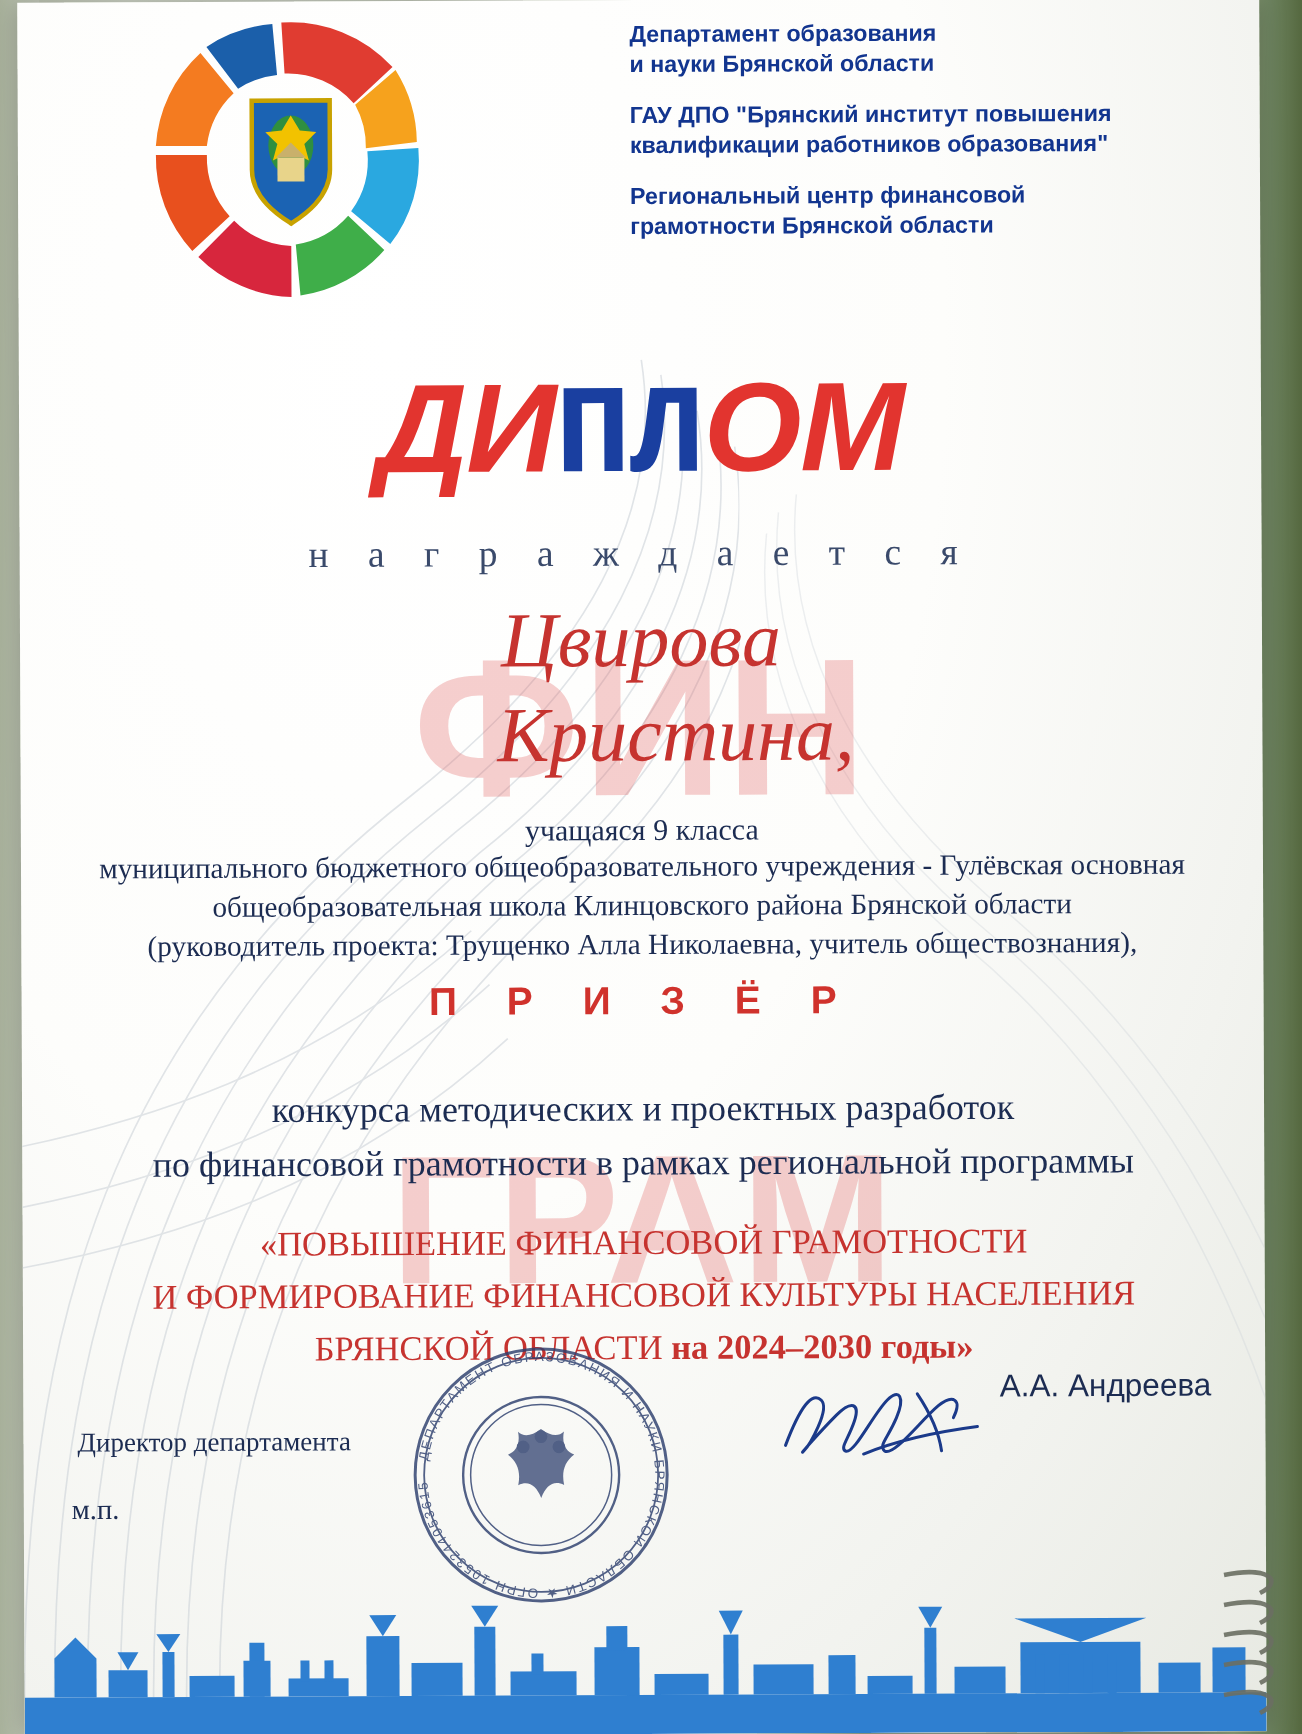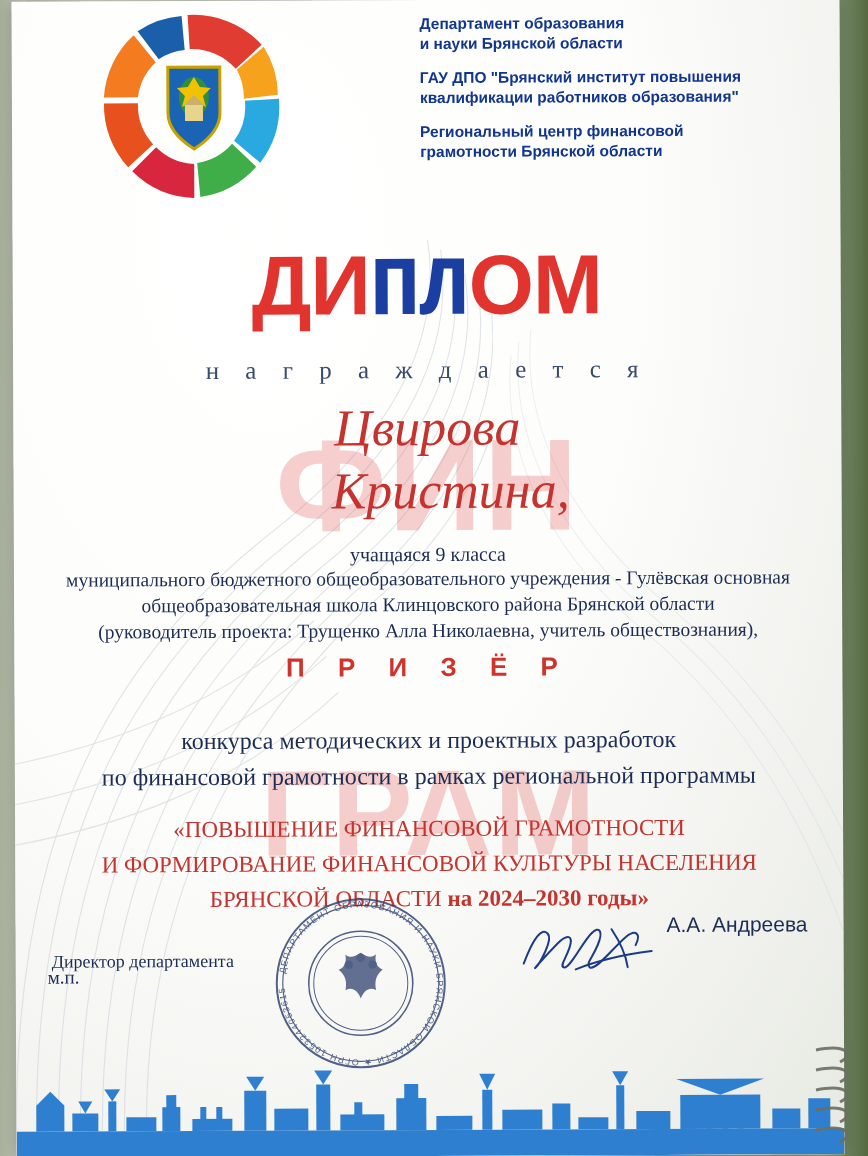--- a/index.html
+++ b/index.html
@@ -102,21 +102,21 @@
     left: 0; right: 0;
     top: 243px;
     text-align: center;
     font-family: "Liberation Sans", sans-serif;
     font-weight: 700;
     font-size: 84px;
     letter-spacing: -1px;
     line-height: 1;
     white-space: nowrap;
   }
-  .title .c-red { color: #e2342f; }
+  .title .c-red { color: #e2342f; font-style: italic; }
   .title .c-blue { color: #1a3fa0; font-family: Liberation Mono, monospace; }
 
   .awarded {
     position: absolute;
     left: 0; right: 0;
     top: 356px;
     text-align: center;
     font-family: "Liberation Serif", serif;
     font-size: 25px;
     letter-spacing: 10px;
@@ -192,21 +192,21 @@
     position: absolute;
     left: 36px;
     top: 950px;
     font-family: Liberation Serif, serif;
     font-size: 18px;
     color: #1c2c52;
   }
   .mp {
     position: absolute;
     left: 32px;
-    top: 965px;
+    top: 995px;
     font-family: "Liberation Serif", serif;
     font-size: 19px;
     color: #1c2c52;
     text-align: right;
   }
   .signer {
     position: absolute;
     right: 36px;
     top: 914px;
     font-family: Liberation Sans, sans-serif;

